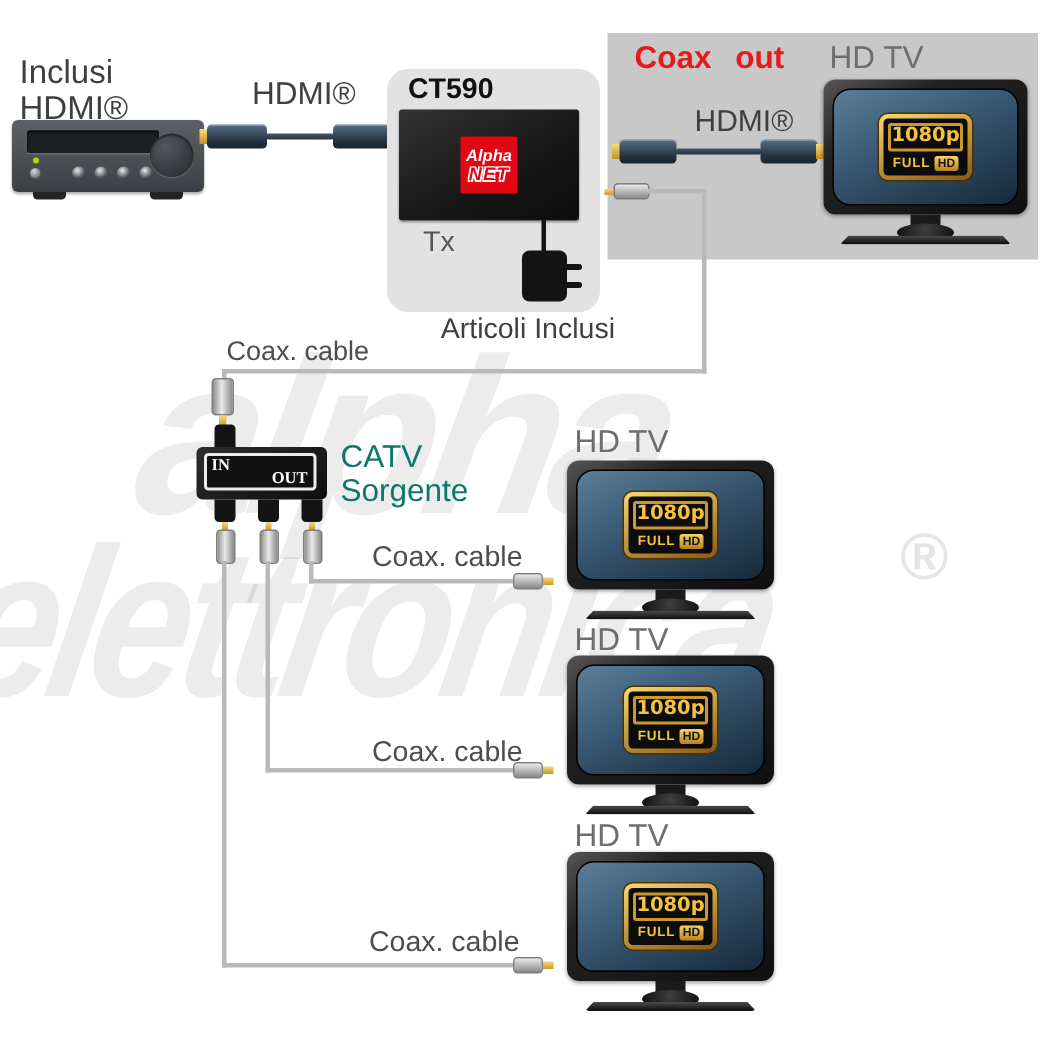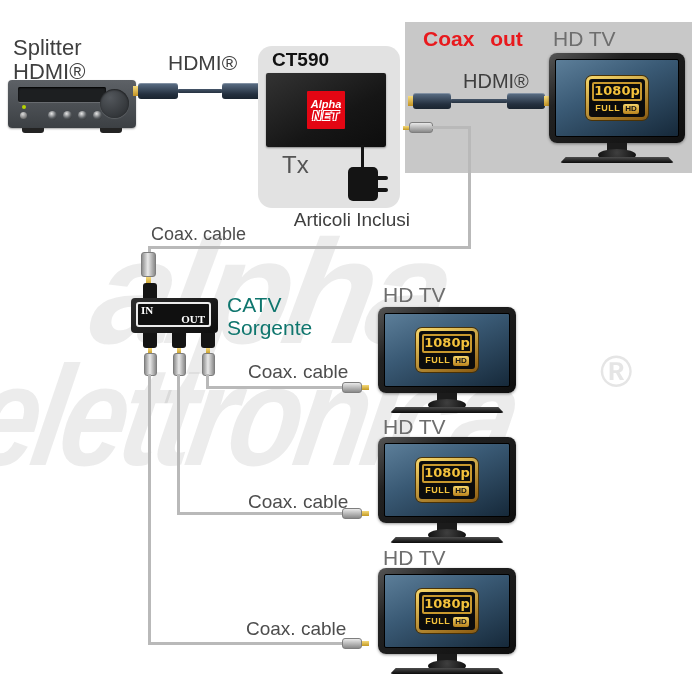--- a/index.html
+++ b/index.html
@@ -41,21 +41,21 @@
   .hdmi .wire{position:absolute;top:6px;height:4px;background:linear-gradient(#46566a,#25313f);border-radius:2px;}
   
   .panel{left:258px;top:46px;width:142px;height:162px;background:#e2e2e2;border-radius:14px;}
   .txbox{position:absolute;left:8px;top:27px;width:120px;height:74px;border-radius:2px;
        background:linear-gradient(150deg,#333 0%,#161616 60%,#0d0d0d 100%);box-shadow:0 1px 2px rgba(0,0,0,0.4);}
   .logo{position:absolute;left:41px;top:18px;width:38px;height:38px;background:#e30613;
        display:flex;flex-direction:column;align-items:center;justify-content:center;border-radius:1px;}
   .logo .l1{color:#fff;font-weight:bold;font-style:italic;font-size:11px;line-height:1;}
   .logo .l2{color:#e30613;font-weight:bold;font-style:italic;font-size:12px;line-height:1;letter-spacing:1px;
        text-shadow:-1px -1px 0 #fff,1px -1px 0 #fff,-1px 1px 0 #fff,1px 1px 0 #fff;}
-  .txlbl{position:absolute;left:24px;top:105px;font-size:24px;color:#555;}
+  .txlbl{position:absolute;left:24px;top:105px;font-size:19px;color:#555;}
   .cord{position:absolute;left:103px;top:99px;width:3px;height:24px;background:#141414;}
   .adapter{position:absolute;left:90px;top:121px;width:30px;height:34px;background:#141414;border-radius:5px;}
   .prong{position:absolute;width:12px;height:4px;background:#141414;border-radius:2px;}
   
   .loop{left:405px;top:22px;width:287px;height:151px;background:#c8c8c8;}
   
   .cl{position:absolute;background:#b9b9b9;}
   .coax-v{position:absolute;width:13px;background:linear-gradient(90deg,#8f8f8f,#e9e9e9 45%,#8a8a8a);
        border-radius:3px;border:1px solid #7e7e7e;box-sizing:border-box;}
   .coax-h{position:absolute;height:11px;background:linear-gradient(#e9e9e9,#8a8a8a);
@@ -66,21 +66,21 @@
        background:linear-gradient(150deg,#2d2d2d,#0e0e0e);}
   .spl-face{position:absolute;left:5px;top:4px;width:75px;height:25px;border:2px solid #ececec;
        border-radius:3px;background:#101010;box-sizing:border-box;font-family:Liberation Serif, serif;}
   .spl-in{position:absolute;left:3px;top:0px;color:#fff;font-size:11px;font-weight:bold;}
   .spl-out{position:absolute;right:4px;bottom:0px;color:#fff;font-size:11px;font-weight:bold;}
   .spl-leg{position:absolute;width:14px;background:#141414;}
   
   .tv{position:absolute;width:138px;}
   .tv-frame{width:138px;height:86px;box-sizing:border-box;padding:6px;border-radius:8px;
        background:linear-gradient(145deg,#555 0%,#222 30%,#0f0f0f 100%);box-shadow:0 1px 3px rgba(0,0,0,0.4);}
-  .tv-screen{width:100%;height:100%;border-radius:2px;border:1px solid #000;box-sizing:border-box;
+  .tv-screen{width:100%;height:100%;border-radius:12px;border:1px solid #000;box-sizing:border-box;
        background:linear-gradient(155deg,#5c7e99 0%,#3a5a75 40%,#16293a 100%);
        display:flex;align-items:center;justify-content:center;}
   .tv-neck{margin:0 auto;width:20px;height:9px;background:#1b1b1b;}
   .tv-bulb{margin:-3px auto 0;width:38px;height:12px;border-radius:50%;
        background:radial-gradient(circle at 50% 30%,#3f3f3f,#0e0e0e);}
   .tv-base{margin:-4px auto 0;width:114px;height:6px;border-radius:3px;
        background:linear-gradient(#4c4c4c,#0b0b0b);clip-path:polygon(5% 0,95% 0,100% 100%,0 100%);}
   .tv.small{width:136px;}
   .tv.small .tv-frame{width:136px;height:90px;}
   
@@ -99,21 +99,21 @@
 
 <div id="stage">
 
   <div>
     <span class="wm wm1">alpha</span>
     <span class="wm wm2">elettronica</span>
     <span class="wm wm3">®</span>
   </div>
 
   <div class="lbl" style="left:13px;top:36px;font-size:22px;">
-    <span style="display:block;">Splitter</span>
+    <span style="display:block;">Inclusi</span>
     <span style="display:block;">HDMI®</span>
   </div>
 
   <div class="abs src">
     <div class="slot"></div>
     <div class="knob"></div>
     <div class="pwr"></div>
     <div class="led"></div>
     <div class="btn" style="left:40px;"></div>
     <div class="btn" style="left:55px;"></div>

